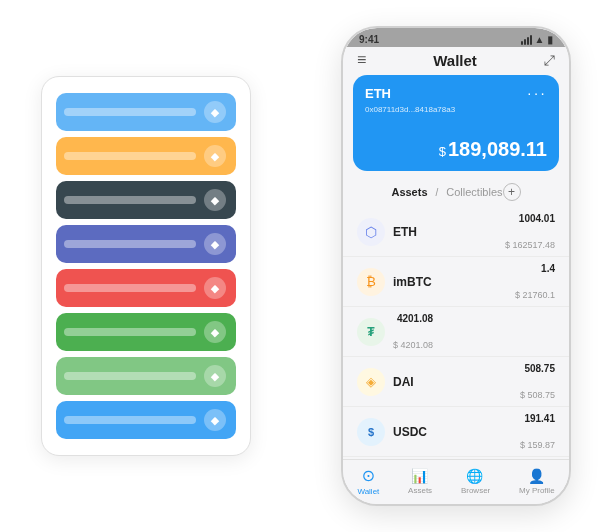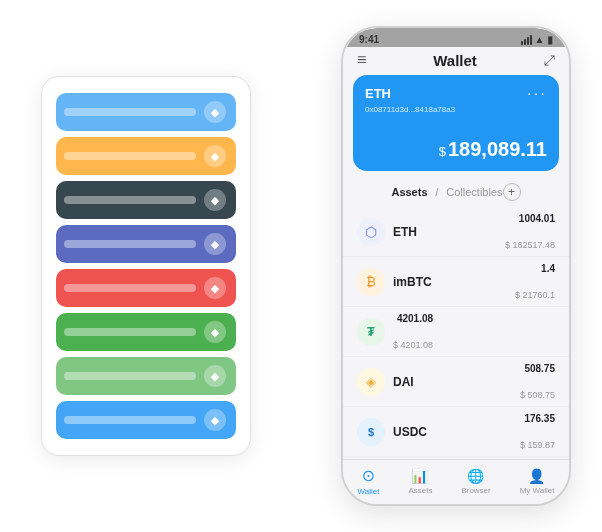--- a/index.html
+++ b/index.html
@@ -438,21 +438,21 @@
           <div class="asset-values">
             <div class="asset-amount">508.75</div>
             <div class="asset-usd">$ 508.75</div>
           </div>
         </div>
 
         <div class="asset-item">
           <div class="asset-logo" style="background:#E3F2FD; color:#2775CA; font-size:11px; font-weight:700;">$</div>
           <span class="asset-name">USDC</span>
           <div class="asset-values">
-            <div class="asset-amount">176.35</div>
+            <div class="asset-amount">191.41</div>
             <div class="asset-usd">$ 159.87</div>
           </div>
         </div>
 
         <div class="asset-item">
           <div class="asset-logo" style="background:#FCE4EC; color:#E91E8C; font-size:12px;">🌿</div>
           <span class="asset-name">TFT</span>
           <div class="asset-values">
             <div class="asset-amount">13</div>
             <div class="asset-usd">0</div>
@@ -469,19 +469,19 @@
         <div class="nav-item">
           <span class="nav-icon" style="color:#999; font-size:14px;">📊</span>
           <span class="nav-label">Assets</span>
         </div>
         <div class="nav-item">
           <span class="nav-icon" style="color:#999; font-size:14px;">🌐</span>
           <span class="nav-label">Browser</span>
         </div>
         <div class="nav-item">
           <span class="nav-icon" style="color:#999; font-size:14px;">👤</span>
-          <span class="nav-label">My Wallet</span>
+          <span class="nav-label">My Profile</span>
         </div>
       </div>
 
     </div>
   </div>
 </div>
 
 </body></html>

